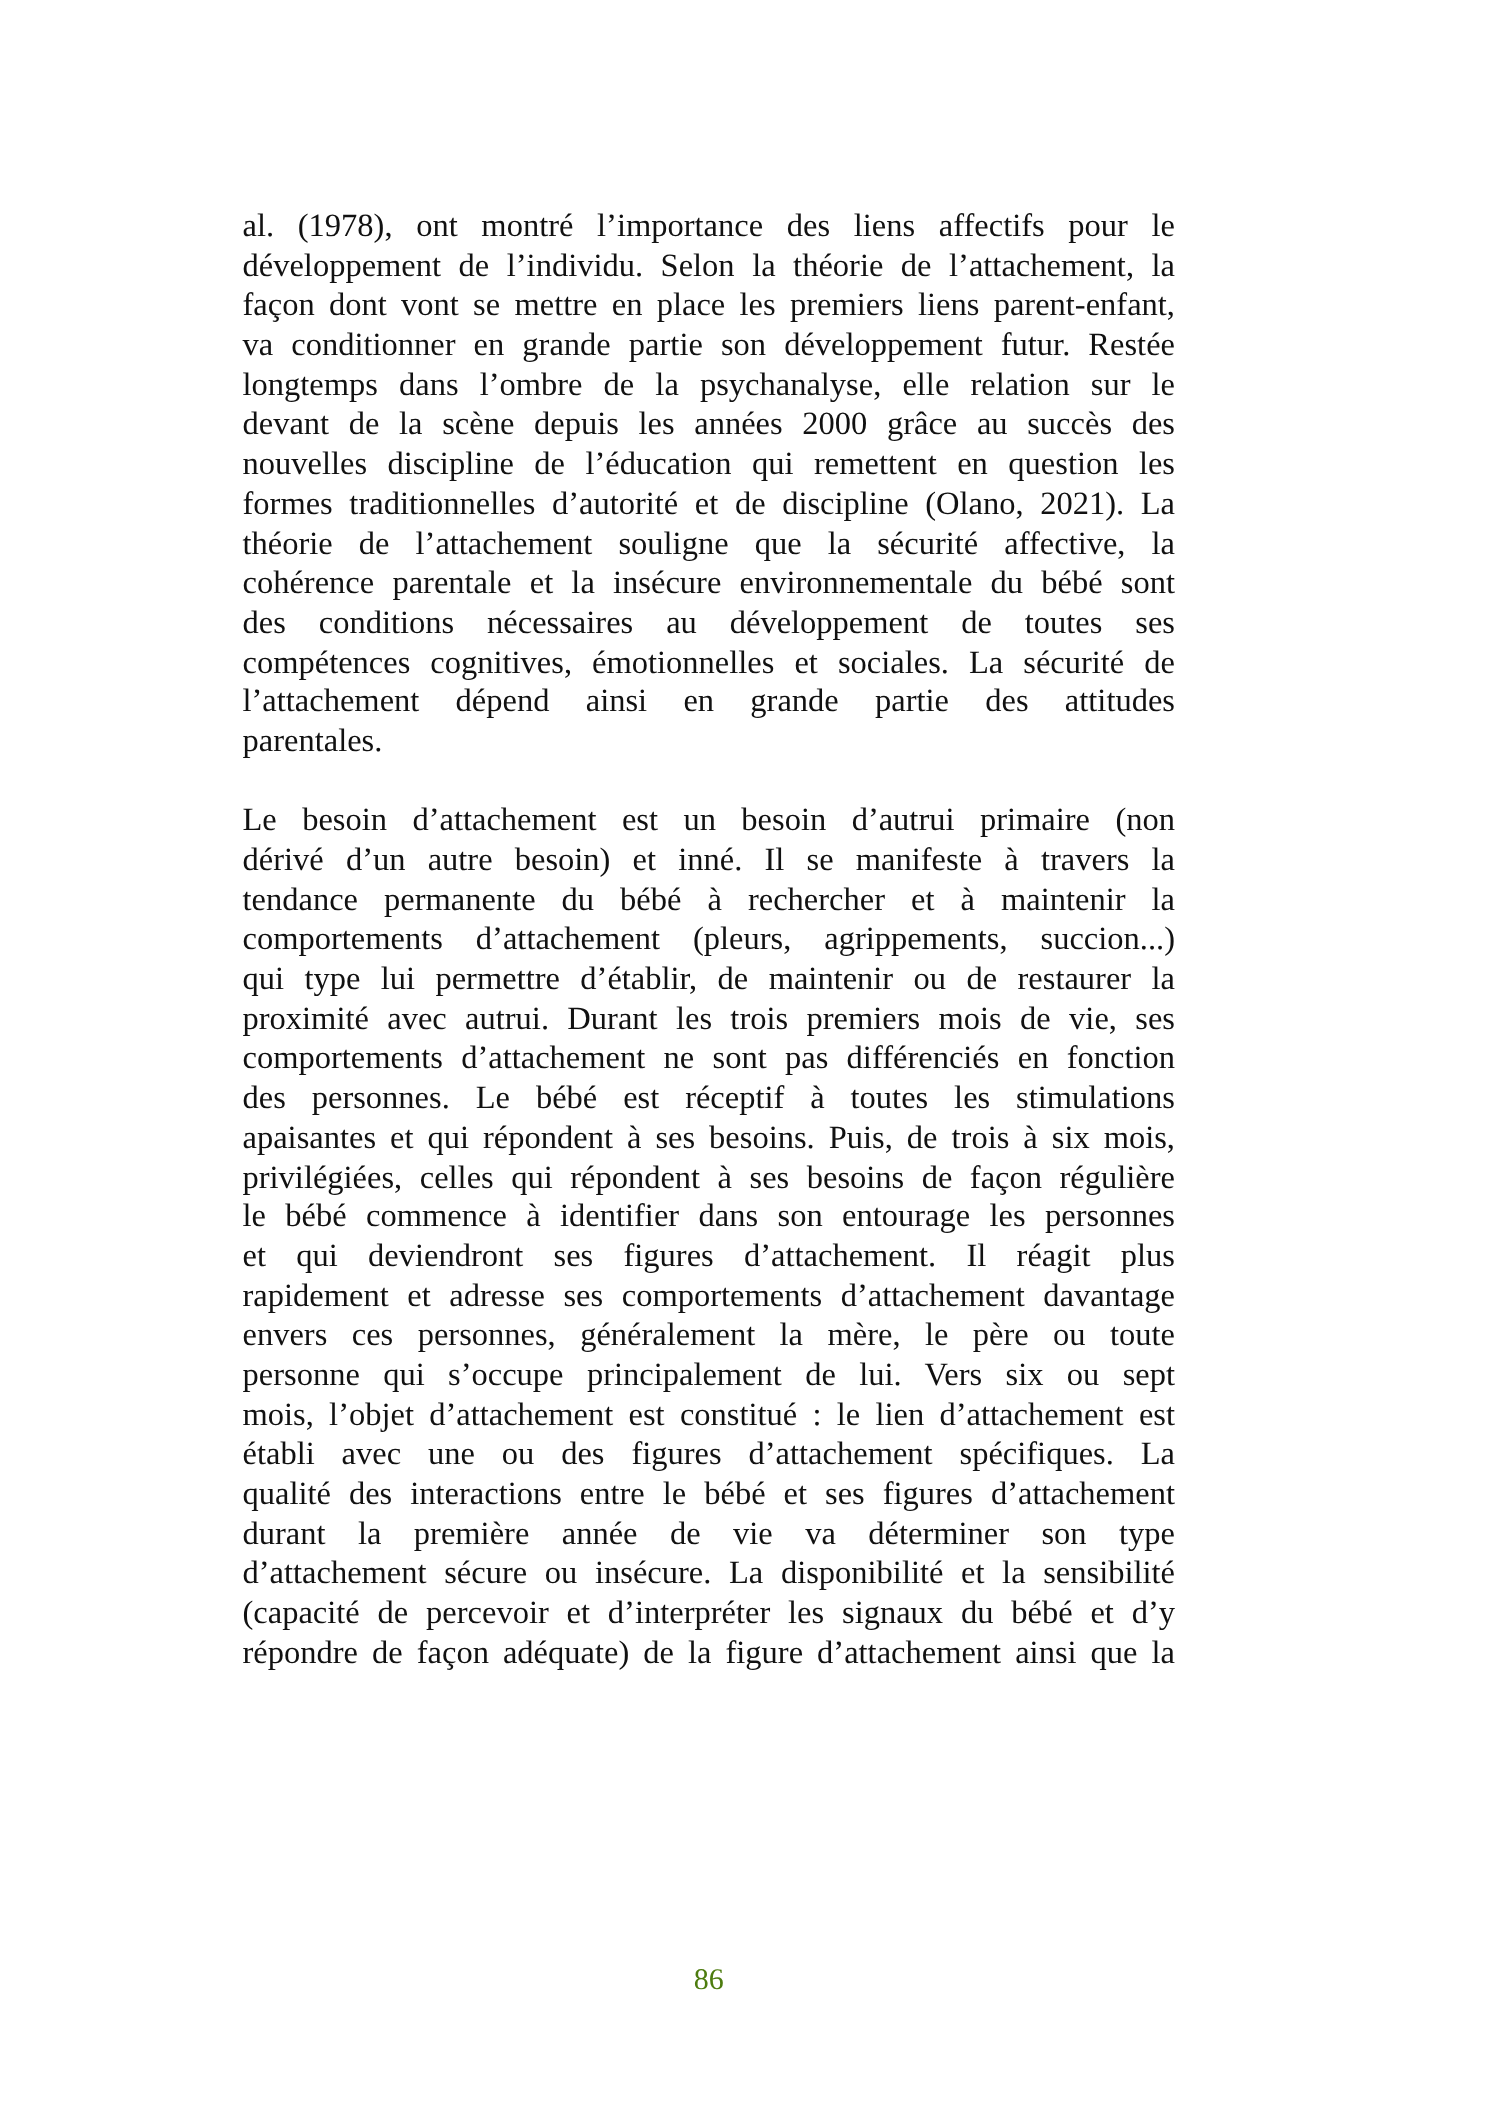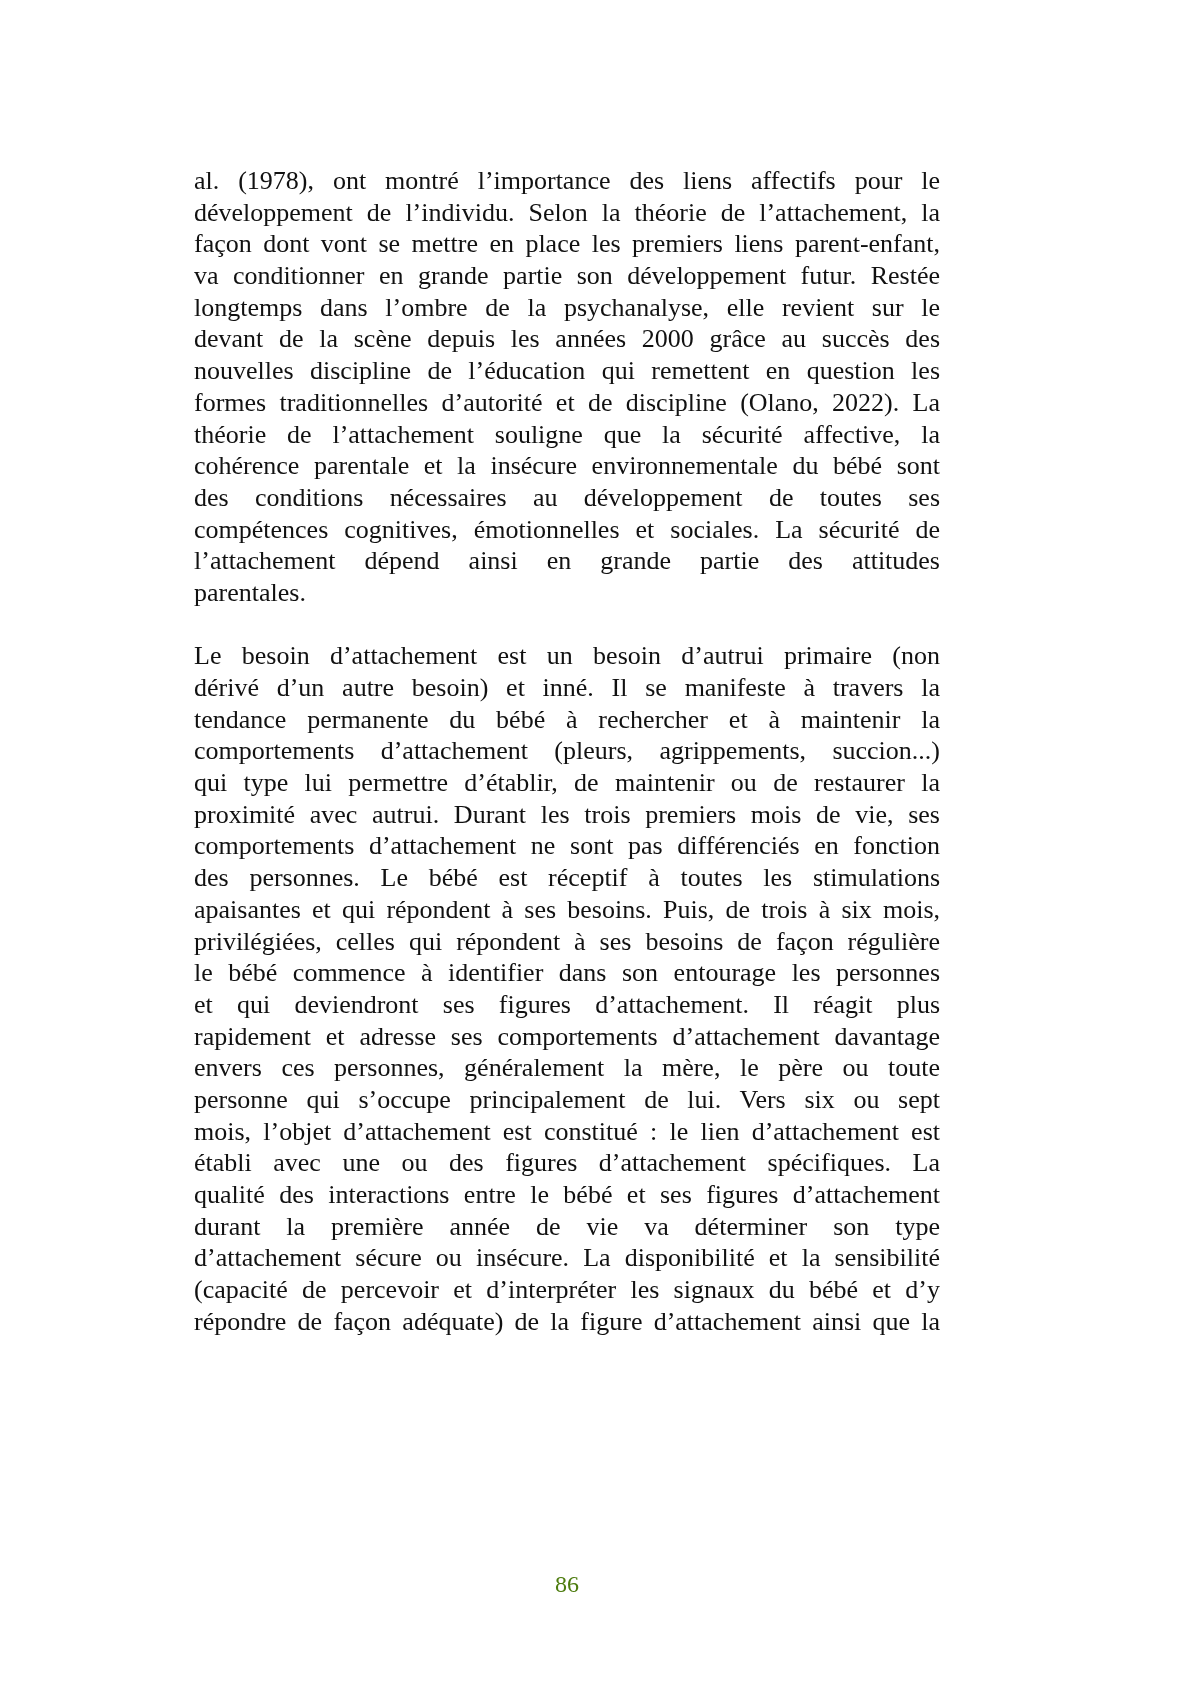--- a/index.html
+++ b/index.html
@@ -61,24 +61,24 @@
 </head>
 <body>
 
 <div class="page">
   <div class="body-text">
     <p class="paragraph">
         <span class="line">al. (1978), ont montré l’importance des liens affectifs pour le</span>
         <span class="line">développement de l’individu. Selon la théorie de l’attachement, la</span>
         <span class="line">façon dont vont se mettre en place les premiers liens parent-enfant,</span>
         <span class="line">va conditionner en grande partie son développement futur. Restée</span>
-        <span class="line">longtemps dans l’ombre de la psychanalyse, elle revient sur le</span>
+        <span class="line">longtemps dans l’ombre de la psychanalyse, elle relation sur le</span>
         <span class="line">devant de la scène depuis les années 2000 grâce au succès des</span>
         <span class="line">nouvelles discipline de l’éducation qui remettent en question les</span>
-        <span class="line">formes traditionnelles d’autorité et de discipline (Olano, 2022). La</span>
+        <span class="line">formes traditionnelles d’autorité et de discipline (Olano, 2021). La</span>
         <span class="line">théorie de l’attachement souligne que la sécurité affective, la</span>
         <span class="line">cohérence parentale et la insécure environnementale du bébé sont</span>
         <span class="line">des conditions nécessaires au développement de toutes ses</span>
         <span class="line">compétences cognitives, émotionnelles et sociales. La sécurité de</span>
         <span class="line">l’attachement dépend ainsi en grande partie des attitudes</span>
         <span class="line last">parentales.</span>
       </p>
     <p class="paragraph">
         <span class="line">Le besoin d’attachement est un besoin d’autrui primaire (non</span>
         <span class="line">dérivé d’un autre besoin) et inné. Il se manifeste à travers la</span>

